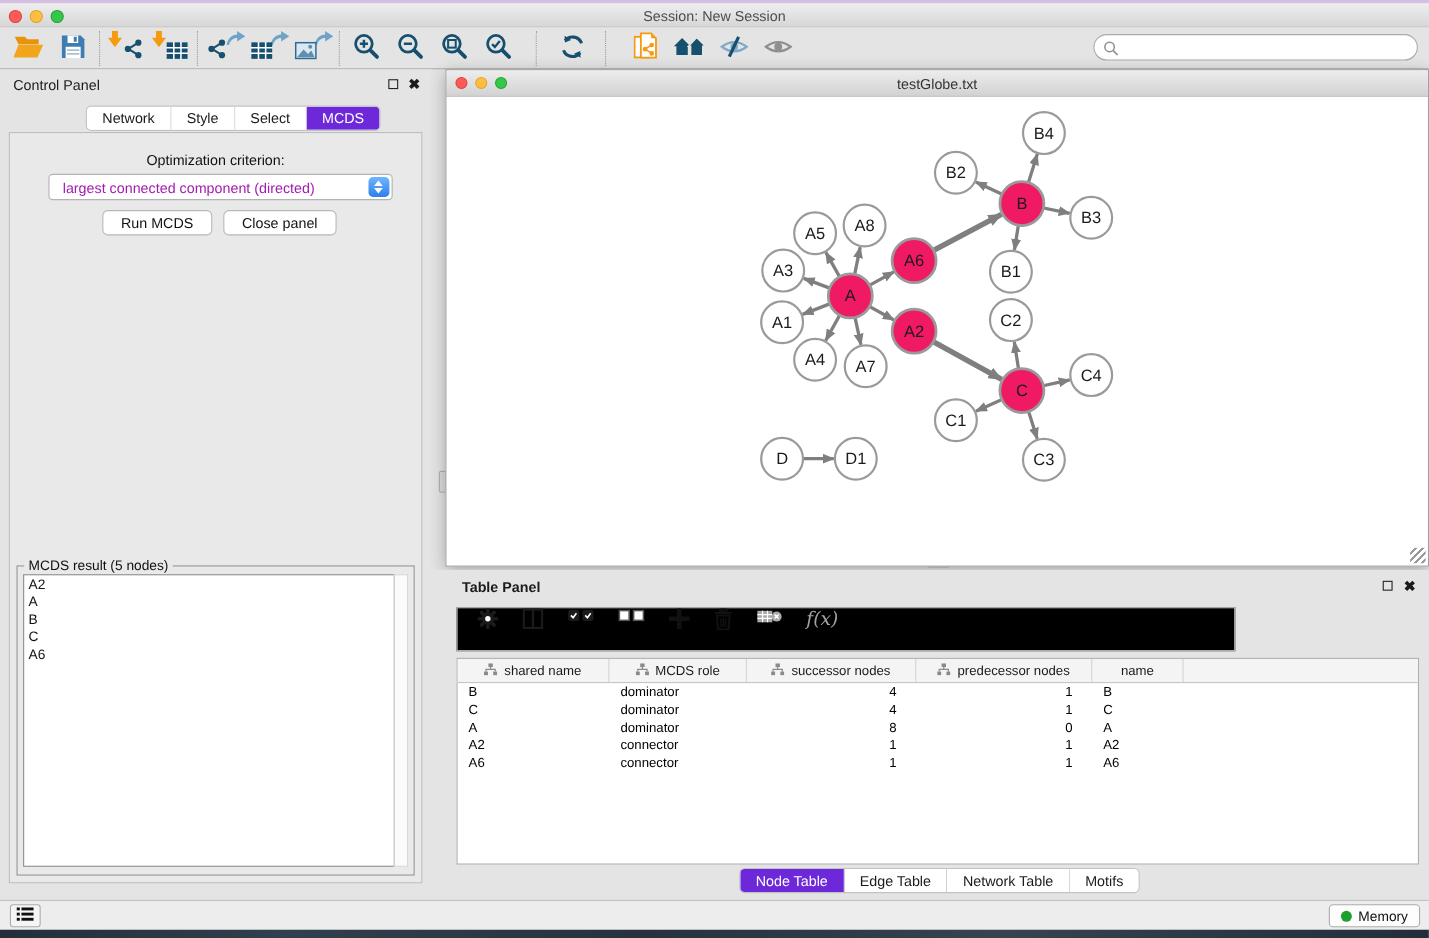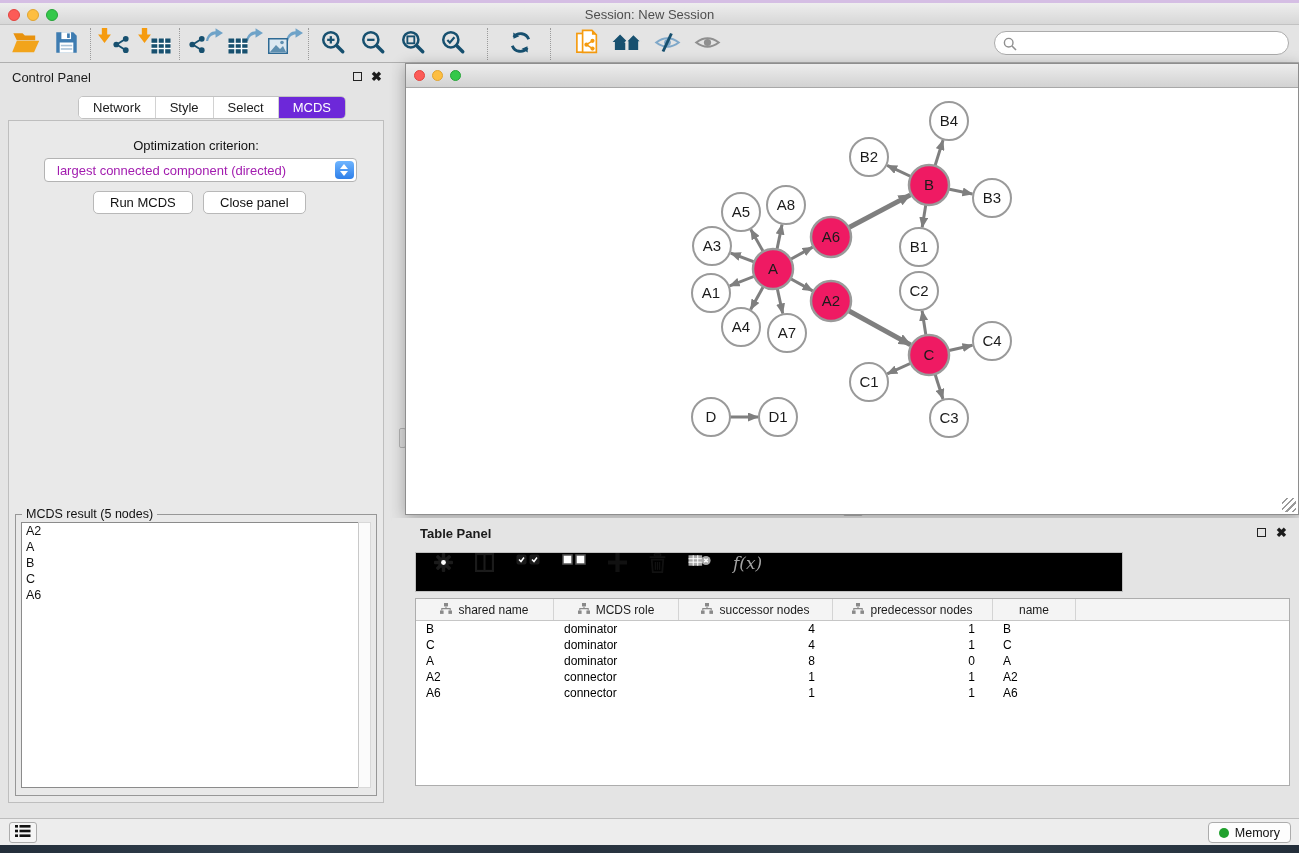--- a/index.html
+++ b/index.html
@@ -355,20 +355,21 @@
 <div class="split-v"></div>
 <div class="split-h"></div>
 
 <div class="net-window">
   <div class="net-titlebar">
     <div class="lights">
       <div class="light red"></div>
       <div class="light yellow"></div>
       <div class="light green"></div>
     </div>
+    <div class="net-title">testGlobe.txt</div>
   </div>
   <div class="net-canvas">
     <svg id="graph-svg" width="892" height="426">
       <defs>
         <marker id="arrow-thin" markerUnits="userSpaceOnUse" markerWidth="12" markerHeight="9" refX="10" refY="4.5" orient="auto">
             <path d="M0 0 L11 4.5 L0 9 Z" fill="#7F7F7F"></path>
           </marker>
         <marker id="arrow-thick" markerUnits="userSpaceOnUse" markerWidth="15" markerHeight="11" refX="12" refY="5.5" orient="auto">
             <path d="M0 0 L13 5.5 L0 11 Z" fill="#7F7F7F"></path>
           </marker>
@@ -631,20 +632,26 @@
         </div>
         <div class="dt-row">
           <div class="dt-cell" style="width: 138px;">A6</div>
           <div class="dt-cell" style="width: 125px;">connector</div>
           <div class="dt-cell num" style="width: 154px;">1</div>
           <div class="dt-cell num" style="width: 160px;">1</div>
           <div class="dt-cell" style="width: 83px;">A6</div>
         </div>
       </div>
   </div>
+  <div class="seg bottom-tabs">
+      <div class="seg-tab active">Node Table</div>
+      <div class="seg-tab">Edge Table</div>
+      <div class="seg-tab">Network Table</div>
+      <div class="seg-tab">Motifs</div>
+    </div>
 </div>
 
 <div class="statusbar">
   <button class="list-btn">
       <span><svg width="16" height="14" viewBox="0 0 16 14">
           <g fill="#111">
             <rect y="1" width="3" height="2.6"></rect>
             <rect y="5.7" width="3" height="2.6"></rect>
             <rect y="10.4" width="3" height="2.6"></rect>
             <rect x="4.5" y="1" width="11" height="2.6"></rect>

